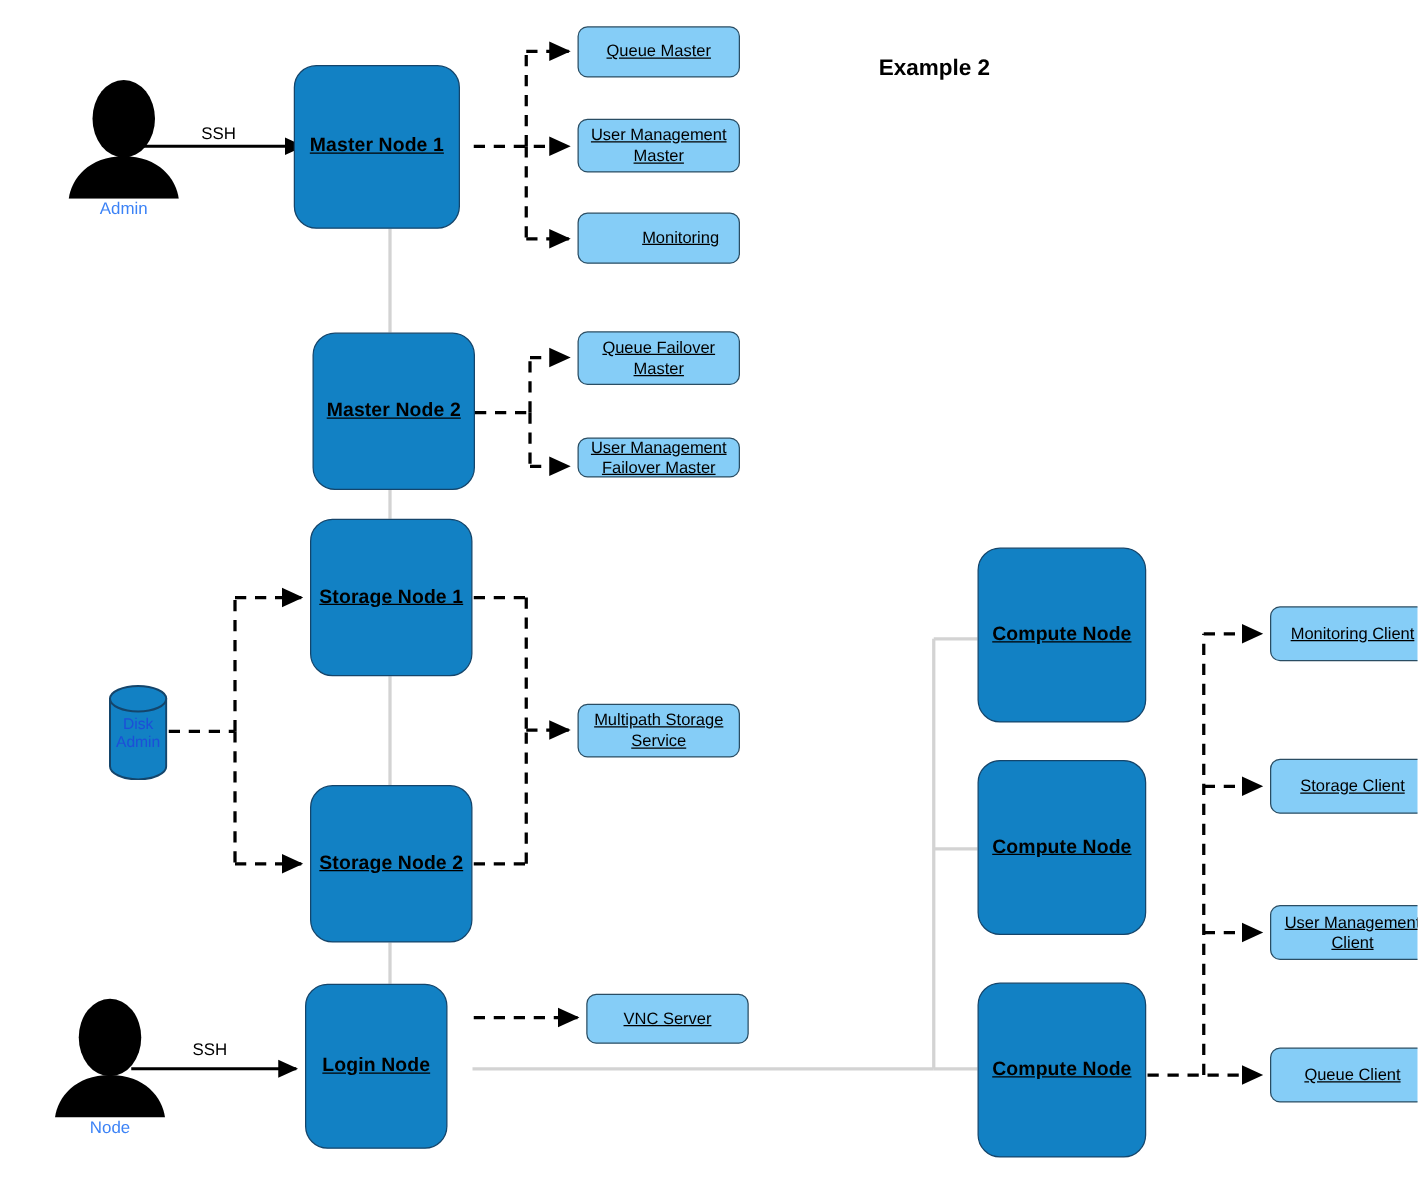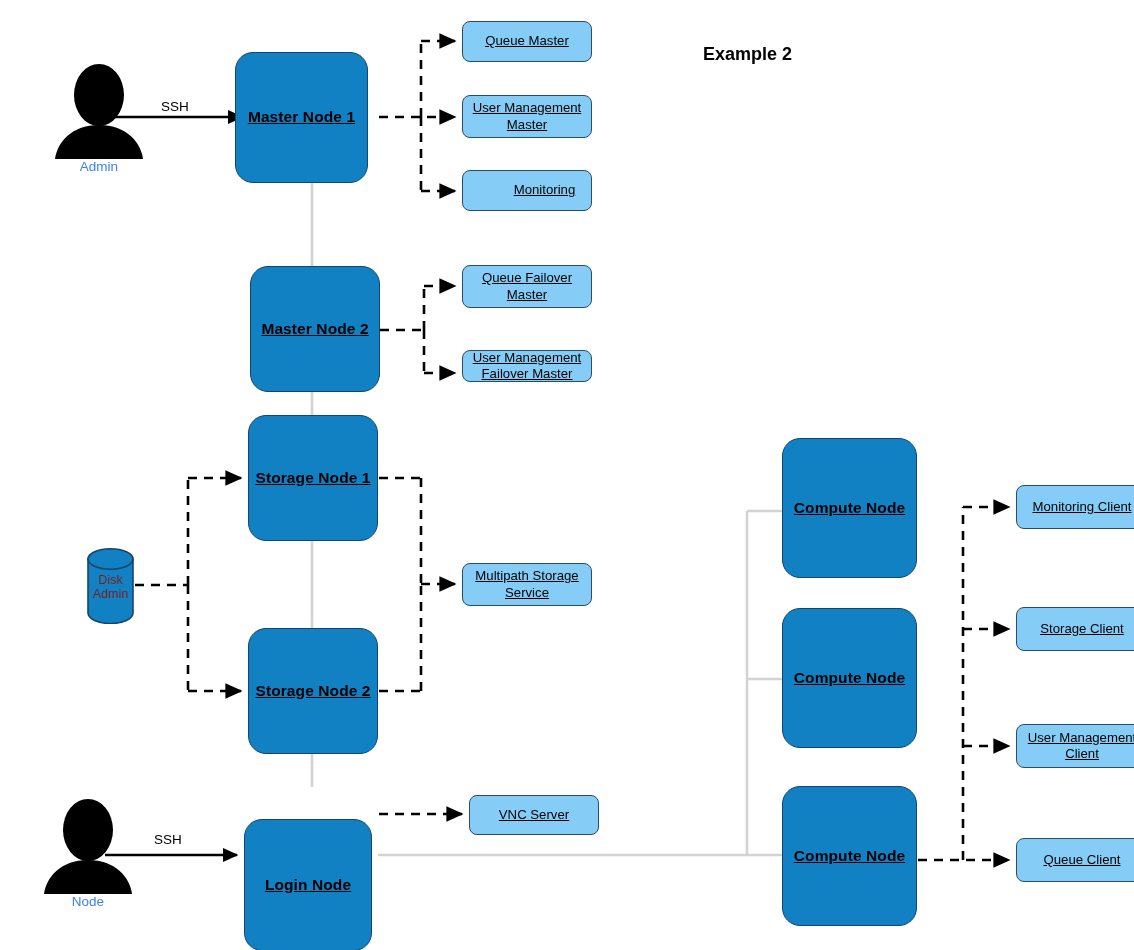--- a/index.html
+++ b/index.html
@@ -72,21 +72,21 @@
     text-align: right;
   }
   .cyl-label {
     position: absolute;
     width: 100%;
     top: 50%;
     transform: translateY(-48%);
     text-align: center;
     font-size: 12.5px;
     line-height: 1.12;
-    color: #7f1d1d;
+    color: #1d4ed8;
     pointer-events: none;
   }
   .edge-label {
     position: absolute;
     font-size: 13.5px;
     color: #000;
     white-space: nowrap;
   }
   #diagram-title {
     position: absolute;
@@ -195,21 +195,21 @@
   </div>
 
   <div class="node bignode" style="left:204px; top:52px; width:133px; height:131px;">Master Node 1</div>
 
   <div class="node bignode" style="left:219px; top:266px; width:130px; height:126px;">Master Node 2</div>
 
   <div class="node bignode" style="left:217px; top:415px; width:130px; height:126px;">Storage Node 1</div>
 
   <div class="node bignode" style="left:217px; top:628px; width:130px; height:126px;">Storage Node 2</div>
 
-  <div class="node bignode" style="left:213px; top:819px; width:128px; height:132px;">Login Node</div>
+  <div class="node bignode" style="left:213px; top:787px; width:114px; height:132px;">Login Node</div>
 
   <div class="node bignode" style="left:751px; top:438px; width:135px; height:140px;">Compute Node</div>
 
   <div class="node bignode" style="left:751px; top:608px; width:135px; height:140px;">Compute Node</div>
 
   <div class="node bignode" style="left:751px; top:786px; width:135px; height:140px;">Compute Node</div>
 
   <div class="node svcbox" style="left:431px; top:21px; width:130px; height:41px;">Queue Master</div>
 
   <div class="node svcbox" style="left:431px; top:95px; width:130px; height:43px;">User Management Master</div>

